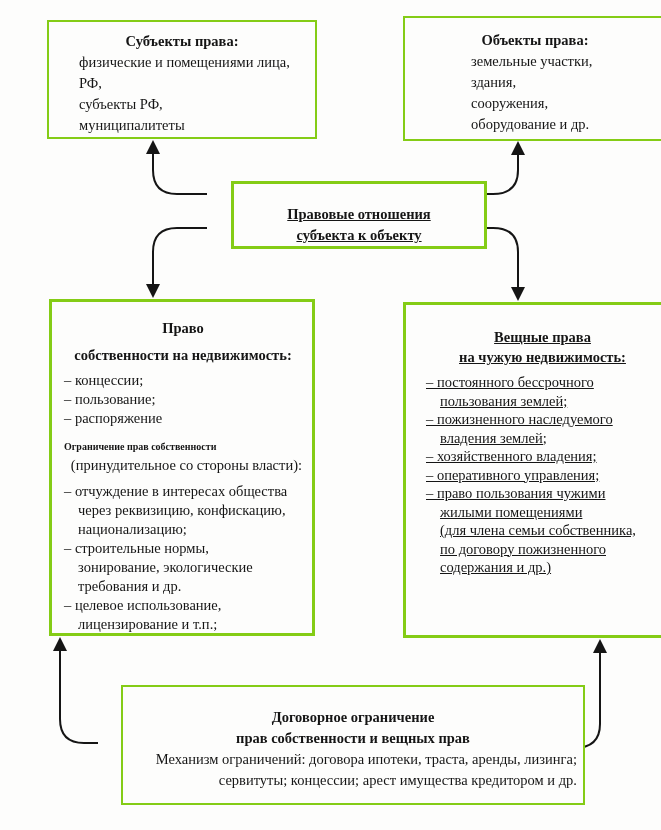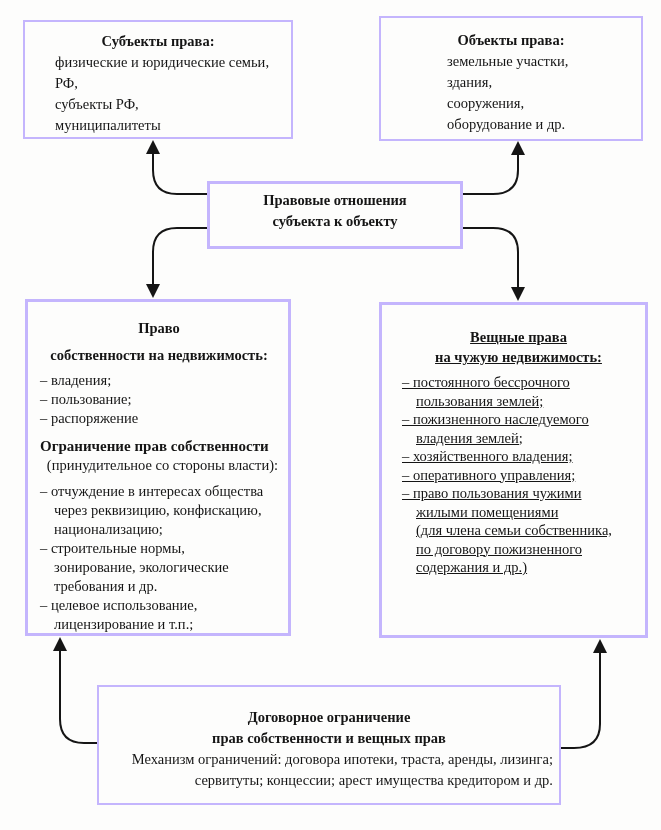--- a/index.html
+++ b/index.html
@@ -20,57 +20,58 @@
     position: absolute;
     left: 0;
     top: 0;
     width: 661px;
     height: 830px;
     pointer-events: none;
   }
   .box {
     position: absolute;
     background: #fdfdfc;
-    border: 2px solid #c4b5fd;
+    border: 2px solid #84cc16;
     box-sizing: border-box;
     font-size: 14.5px;
     line-height: 21px;
+    margin-left: 24px;
   }
   .box-title {
     font-weight: bold;
     text-align: center;
     white-space: pre-line;
   }
   .box-body {
     white-space: pre-line;
   }
   .subjects  { left: 23px;  top: 20px;  width: 270px; height: 119px; padding: 9px 8px 0 8px; }
   .subjects .box-body { padding-left: 22px; }
   .objects   { left: 379px; top: 16px;  width: 264px; height: 125px; padding: 12px 8px 0 8px; }
   .objects .box-body  { padding-left: 58px; }
   .relation  { left: 207px; top: 181px; width: 256px; height: 68px;  border-width: 3px; }
-  .relation .box-title { padding-top: 6px; line-height: 21px; }
+  .relation .box-title { padding-top: 20px; line-height: 21px; text-decoration: underline; }
   .ownership { left: 25px;  top: 299px; width: 266px; height: 337px; border-width: 3px;
                padding: 13px 10px 0 12px; line-height: 19px; }
   .realrights{ left: 379px; top: 302px; width: 269px; height: 336px; border-width: 3px;
                padding: 22px 10px 0 20px; line-height: 18.5px; text-decoration: underline; }
   .contract  { left: 97px;  top: 685px; width: 464px; height: 120px; padding: 20px 6px 0 6px; }
   .contract .box-body { text-align: right; }
   .ownership .box-title { line-height: 27px; margin-bottom: 2px; }
   .realrights .box-title { line-height: 20px; margin-bottom: 6px; }
   .list { margin-top: 2px; }
   .item {
     padding-left: 14px;
     text-indent: -14px;
     white-space: pre-line;
   }
   .subtitle {
     font-weight: bold;
     margin-top: 9px;
-    font-size: 15px;
+    font-size: 10px;
   }
   .note {
     margin-bottom: 7px;
     text-align: right;
   }
   .connector-line {
     fill: none;
     stroke: #151515;
     stroke-width: 2;
   }
@@ -106,21 +107,21 @@
       <polygon class="connector-head" points="53,651 67,651 60,637"></polygon>
     </g>
     <g>
       <path class="connector-line" d="M 560 748 H 574 Q 600 748 600 724 V 651"></path>
       <polygon class="connector-head" points="593,653 607,653 600,639"></polygon>
     </g>
   </svg>
 
   <div class="box subjects">
     <div class="box-title">Субъекты права:</div>
-    <div class="box-body">физические и юридические семьи,
+    <div class="box-body">физические и помещениями лица,
 РФ,
 субъекты РФ,
 муниципалитеты</div>
   </div>
 
   <div class="box objects">
     <div class="box-title">Объекты права:</div>
     <div class="box-body">земельные участки,
 здания,
 сооружения,
@@ -129,21 +130,21 @@
 
   <div class="box relation">
     <div class="box-title">Правовые отношения
 субъекта к объекту</div>
   </div>
 
   <div class="box ownership">
     <div class="box-title">Право
 собственности  на недвижимость:</div>
     <div class="list">
-      <div class="item">– владения;</div>
+      <div class="item">– концессии;</div>
       <div class="item">– пользование;</div>
       <div class="item">– распоряжение</div>
     </div>
     <div class="subtitle">Ограничение прав собственности</div>
     <div class="note">(принудительное со стороны власти):</div>
     <div class="list">
       <div class="item">– отчуждение в интересах общества
 через реквизицию, конфискацию,
 национализацию;</div>
       <div class="item">– строительные нормы,

